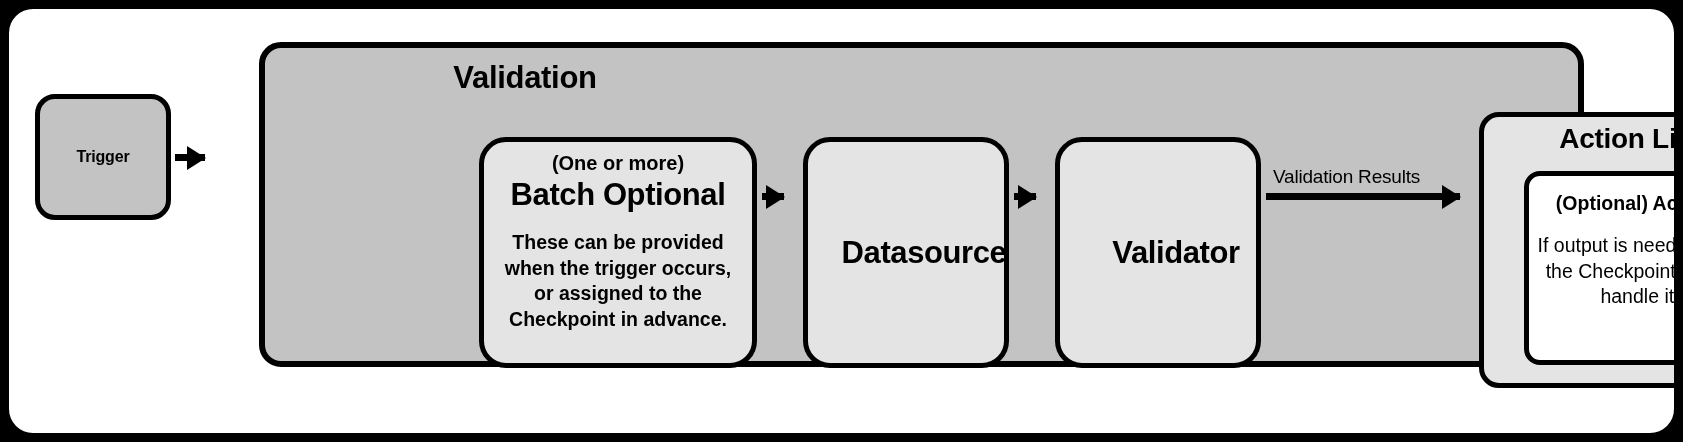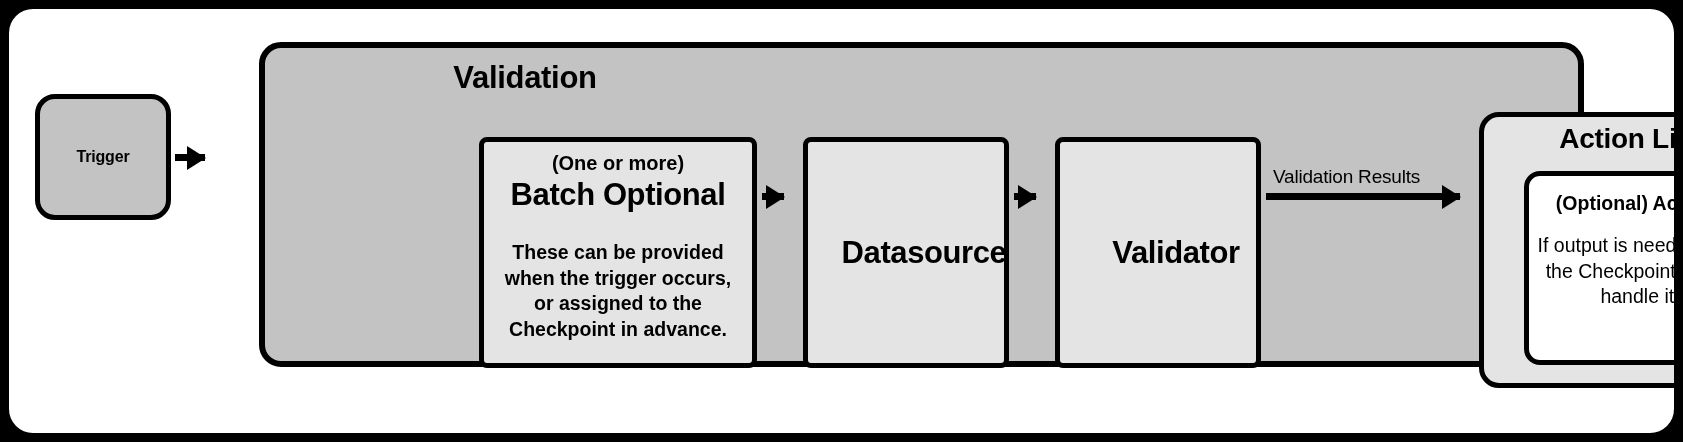--- a/index.html
+++ b/index.html
@@ -74,21 +74,21 @@
     color: #000000;
     letter-spacing: -0.3px;
     
     width: 520px;
   }
 
   
   .stage-box {
     background: #e4e4e4;
     border: 5px solid #000000;
-    border-radius: 8px;
+    border-radius: 27px;
   }
 
   #batch-request-node {
     left: 214px; top: 89px;
     width: 278px; height: 231px;
     padding: 8px 10px 0 10px;
     justify-content: flex-start;
   }
   #batch-request-node .node-eyebrow {
     font-size: 20px;
@@ -100,21 +100,21 @@
     font-size: 31px;
     font-weight: bold;
     line-height: 1.15;
     letter-spacing: -0.4px;
     margin-top: 2px;
   }
   #batch-request-node .node-desc {
     font-size: 19.5px;
     font-weight: bold;
     line-height: 1.33;
-    margin-top: 27px;
+    margin-top: 17px;
   }
 
   #datasource-node {
     left: 538px; top: 89px;
     width: 206px; height: 231px;
     justify-content: center;
   }
   #validator-node {
     left: 790px; top: 89px;
     width: 206px; height: 231px;

